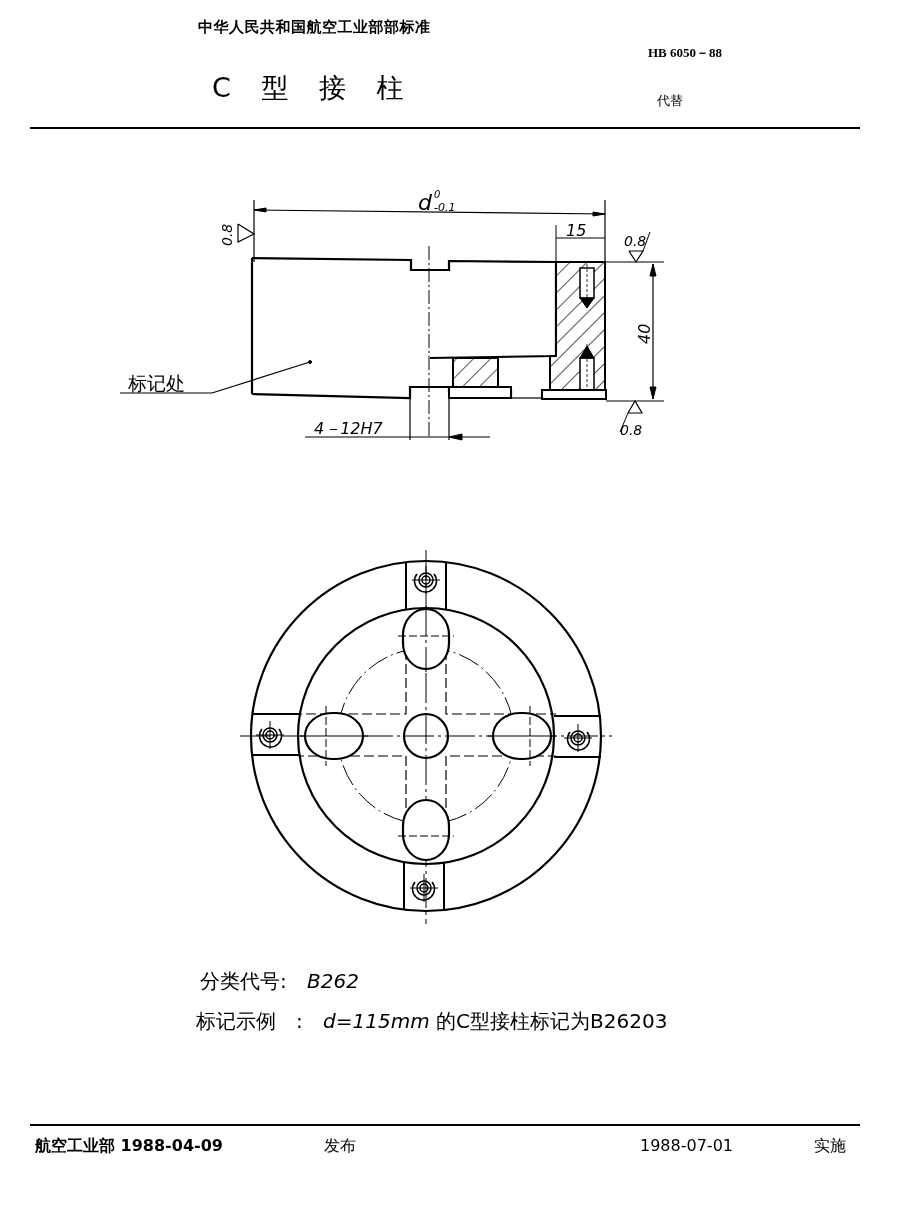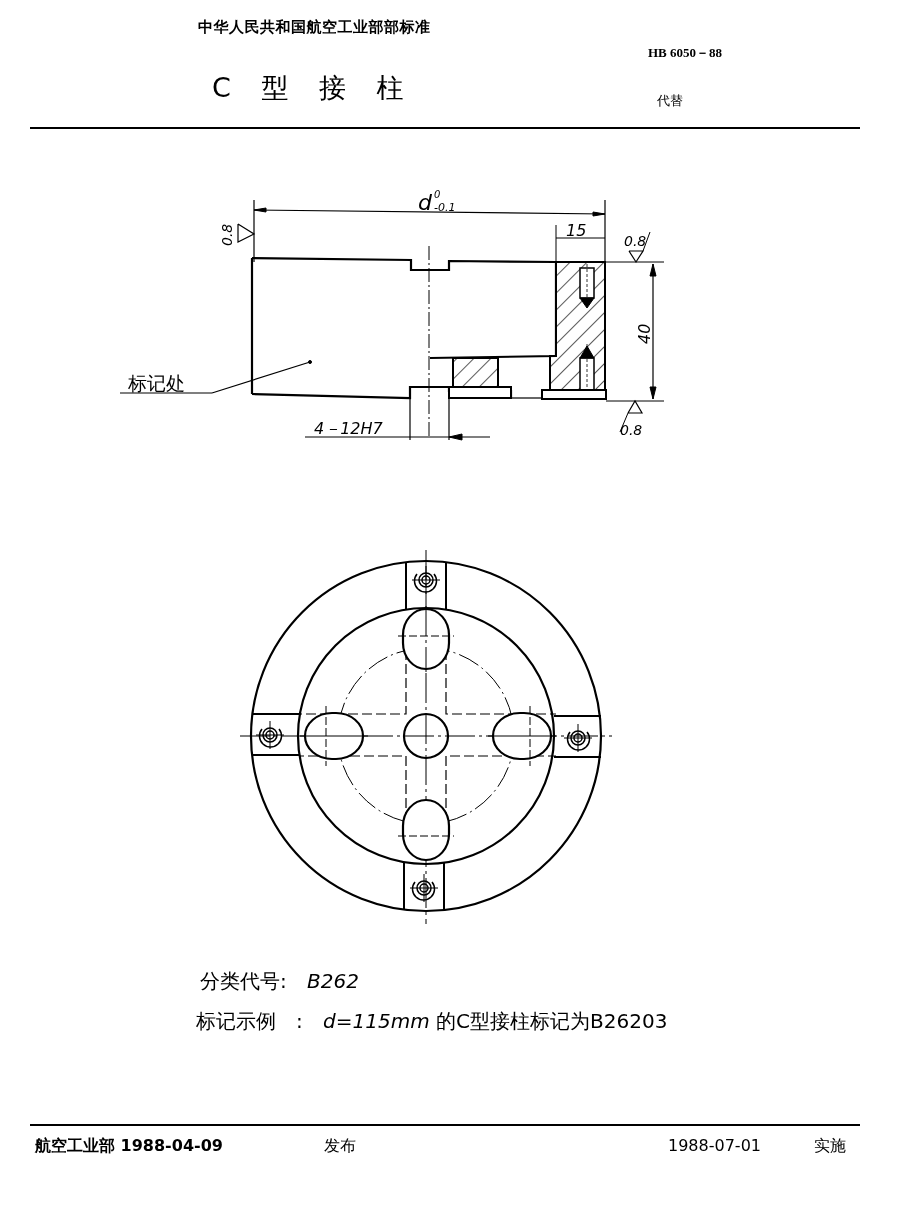--- a/index.html
+++ b/index.html
@@ -13,21 +13,21 @@
   .rule-top { top: 127px; }
   .rule-bottom { top: 1124px; }
   svg.drawing { position: absolute; left: 0; top: 0; }
   .cls-line { top: 968px; left: 180px; font-size: 20px; font-family: "DejaVu Sans", sans-serif; text-align: center; }
   .mark-line { top: 1008px; left: 180px; font-size: 20px; font-family: "DejaVu Sans", sans-serif; margin-left: 16px; }
   .cls-line .lbl, .mark-line .lbl { display: inline-block; width: 120px; }
   .val-it { font-style: italic; font-family: "DejaVu Sans", sans-serif; }
   .footer { top: 1136px; font-size: 16px; font-family: "DejaVu Sans", sans-serif; }
   .f-org { left: 35px; font-weight: bold; }
   .f-issued { left: 324px; }
-  .f-impl-date { left: 668px; text-align: right; }
+  .f-impl-date { left: 640px; text-align: right; }
   .f-impl { left: 814px; }
   .dimtext { font-family: "DejaVu Sans", sans-serif; font-style: italic; }
 </style>
 </head>
 <body>
 
 <div class="abs org">中华人民共和国航空工业部部标准</div>
 <div class="abs std-no">HB 6050－88</div>
 <div class="abs title">C 型 接 柱</div>
 <div class="abs replaces">代替</div>

